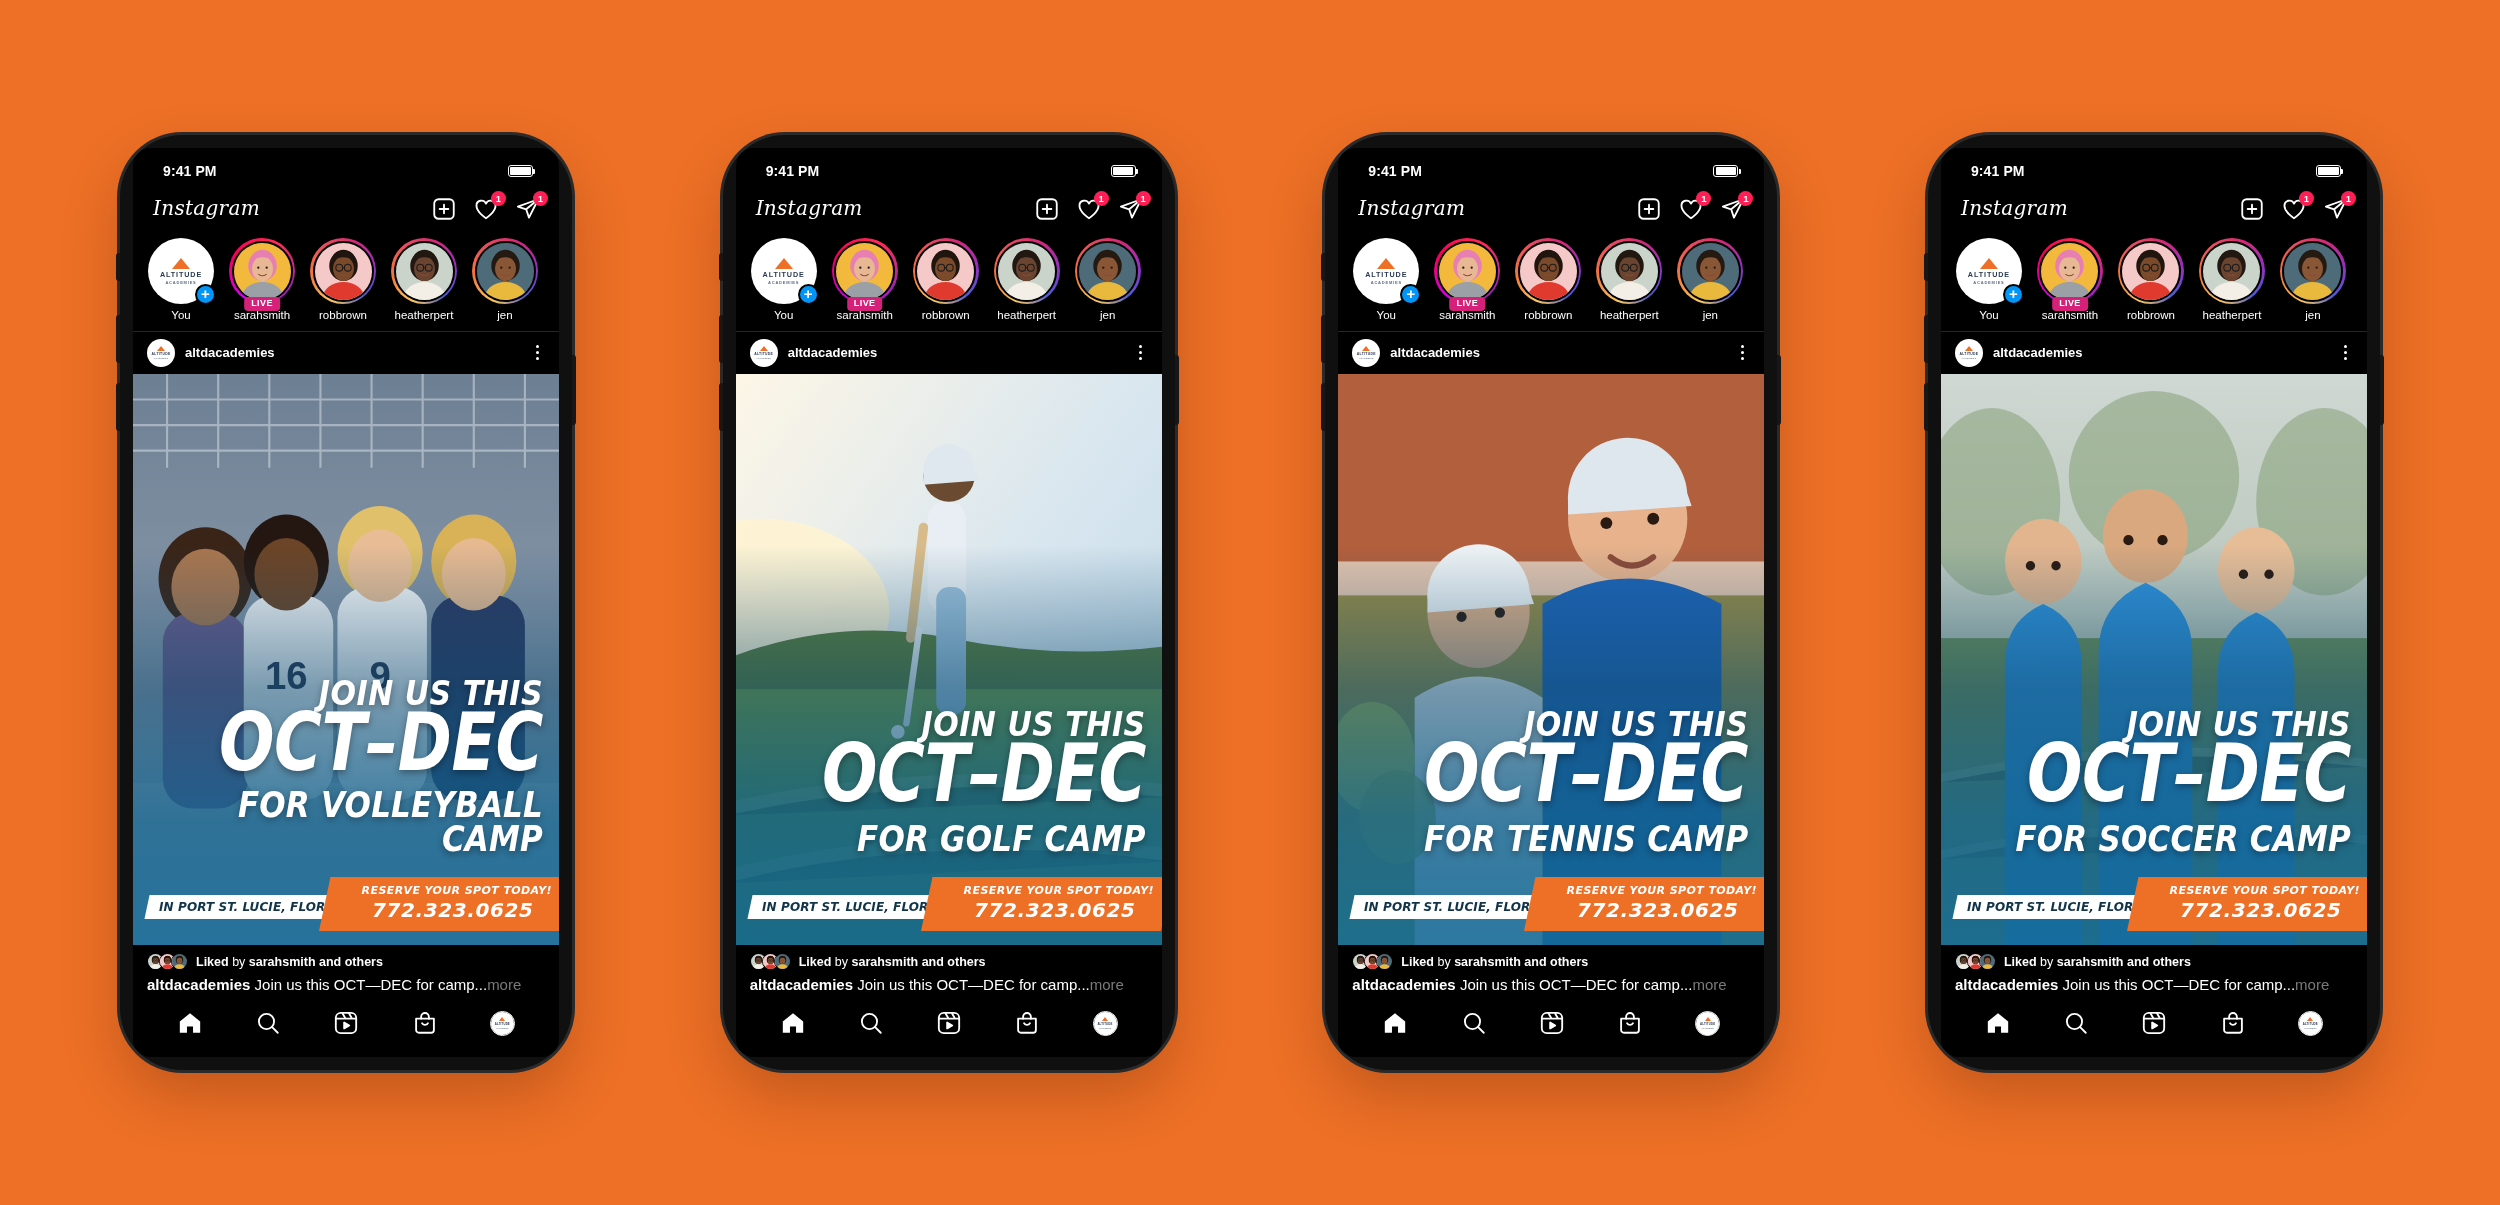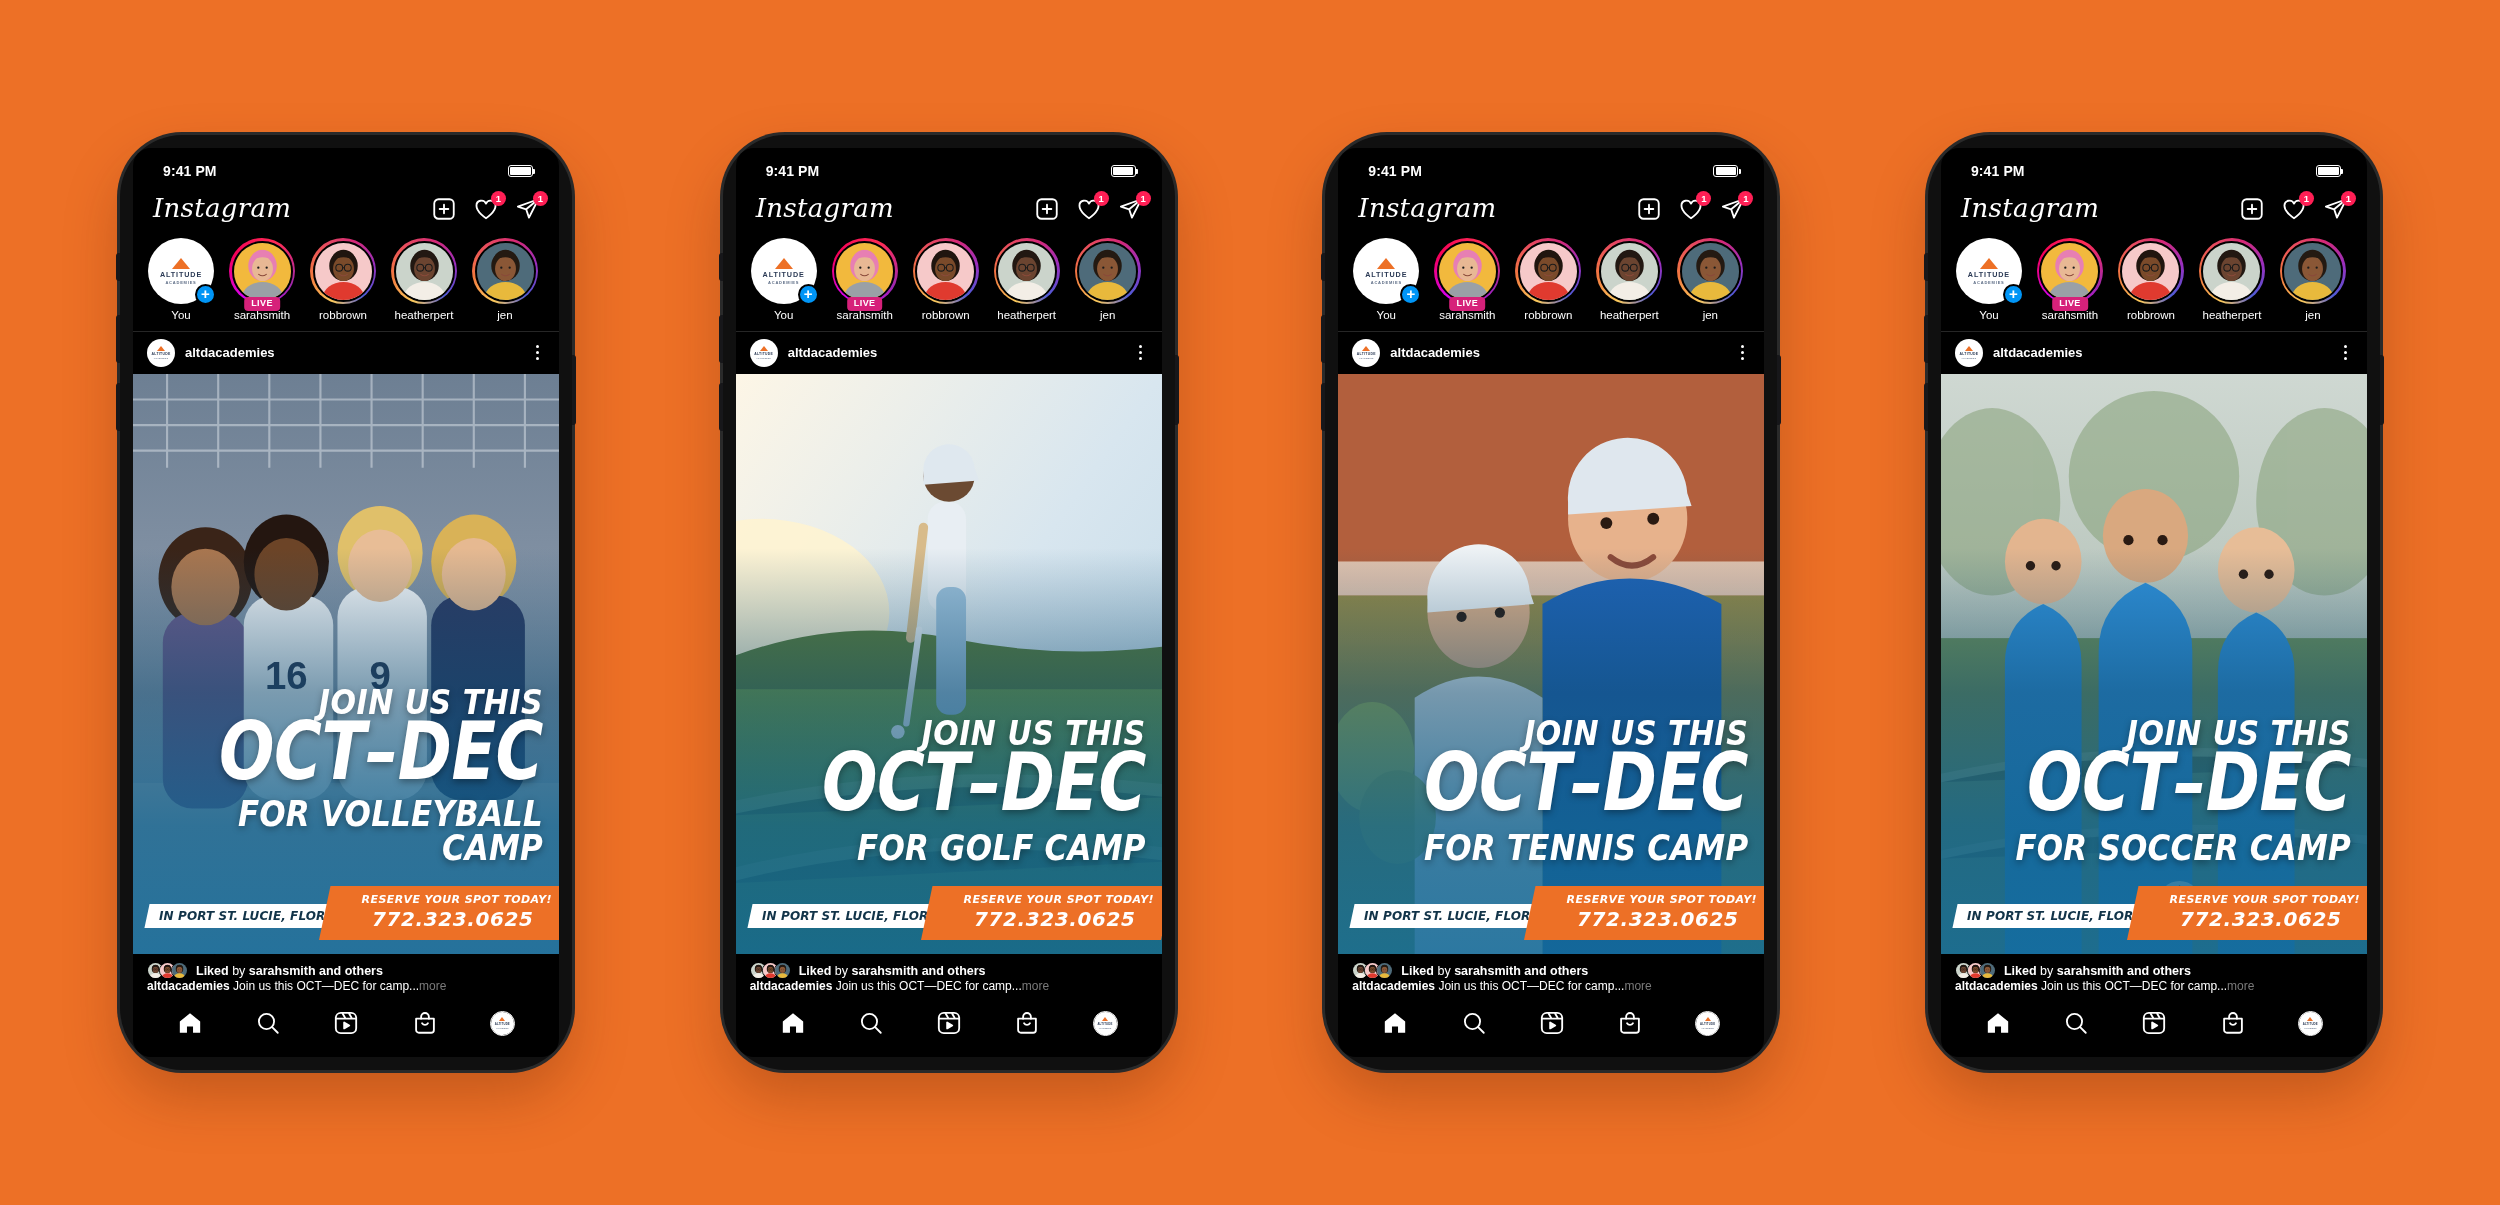--- a/index.html
+++ b/index.html
@@ -53,21 +53,21 @@
   .battery::after { content:""; position:absolute; right:-3.4px; top:3.2px; width:2px; height:5px; background:#fff; border-radius:0 1px 1px 0; }
 
   
   .igbar {
     flex: 0 0 auto; height: 46px;
     display: flex; align-items: center; justify-content: space-between;
     padding: 0 18px 0 20px;
   }
   .wordmark {
     color:#fff; font-family: "DejaVu Serif", serif; font-style: italic;
-    font-size: 26px; letter-spacing: .3px; line-height: 1;
+    font-size: 20px; letter-spacing: .3px; line-height: 1;
     transform: translateY(-1px);
   }
   .igbar-actions { display: flex; align-items: center; gap: 16px; }
   .ico { position: relative; width: 26px; height: 26px; color: #fff; display:block; }
   .ico svg { width: 100%; height: 100%; display: block; }
   .badge {
     position: absolute; top: -5px; right: -7px; min-width: 15px; height: 15px;
     background: #FF1F55; color: #fff; border-radius: 9px; font-size: 9.5px;
     font-weight: 700; display: flex; align-items: center; justify-content: center;
     padding: 0 4px; line-height: 1;
@@ -164,21 +164,21 @@
   .cta-phone { font-size: 20px; letter-spacing: .6px; margin-top: 1px; }
 
   
   .post-foot { flex: 0 0 auto; padding: 8px 14px 4px; }
   .likes { display: flex; align-items: center; gap: 8px; }
   .faces { display: flex; }
   .faces div { width: 17px; height: 17px; border-radius: 50%; border: 1.4px solid #000; margin-left: -5px; overflow:hidden; }
   .faces div:first-child { margin-left: 0; }
   .likes-txt { color: #fff; font-size: 12.5px; }
   .likes-txt b { font-weight: 700; }
-  .caption { color: #fff; font-size: 12px; margin-top: 0; white-space: nowrap; overflow: hidden; }
+  .caption { color: #fff; font-size: 15px; margin-top: 6px; white-space: nowrap; overflow: hidden; }
   .caption b { font-weight: 700; }
   .caption .more { color: #7a7a7a; }
 
   
   .tabbar {
     flex: 0 0 auto; height: 60px; display: flex; align-items: center;
     justify-content: space-around; padding: 0 18px 8px;
   }
   .tab { width: 26px; height: 26px; color: #fff; }
   .tab svg { width: 100%; height: 100%; display:block; }

